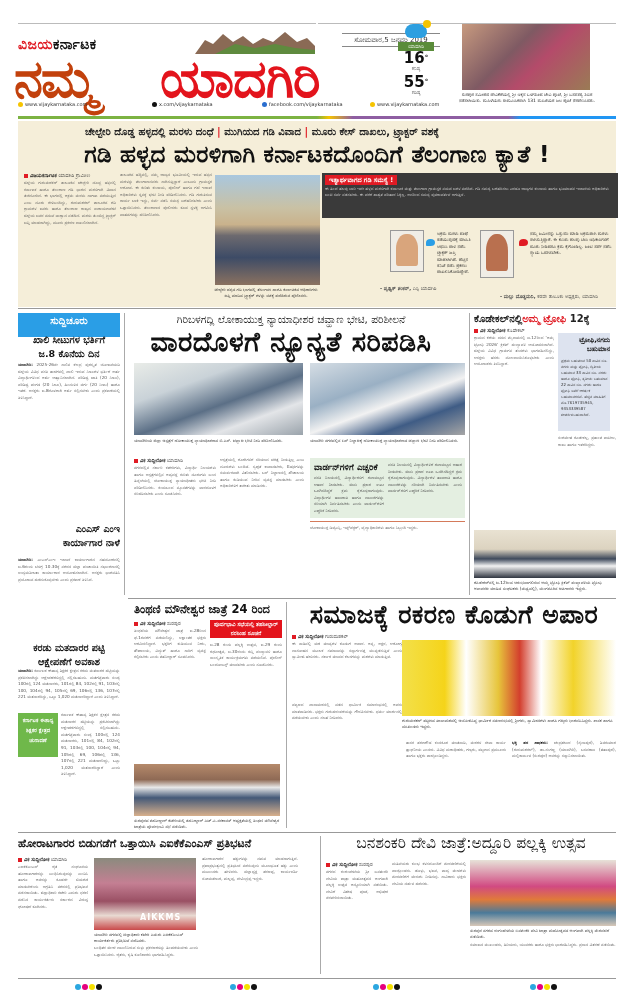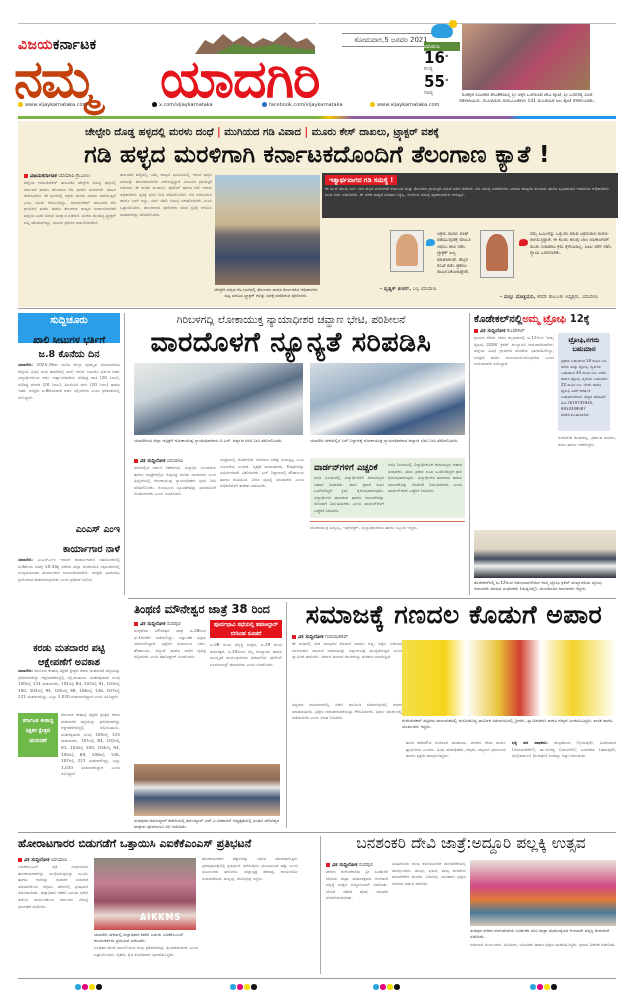--- a/index.html
+++ b/index.html
@@ -10,21 +10,21 @@
 
   
   .top-rule { left: 18px; top: 23px; width: 298px; height: 1px; background: #bbb; }
   .top-rule2 { left: 318px; top: 23px; width: 298px; height: 1px; background: #bbb; }
   .brand-small { left: 18px; top: 36px; font-weight: bold; font-size: 14px; color: #111; letter-spacing: 0.5px; }
   .brand-small .red { color: #e01b24; }
   .brand-big-black { left: 14px; top: 52px; font-weight: 900; font-size: 52px; color: #c2410c; line-height: 54px; letter-spacing: -2px; }
   .brand-big-red { left: 160px; top: 52px; font-weight: 900; font-size: 52px; color: #e3141c; line-height: 54px; letter-spacing: -1px; }
   .mountains { left: 195px; top: 30px; width: 120px; height: 24px; }
   .date-line { left: 342px; top: 33px; width: 98px; font-size: 7px; color: #333; text-align: center; border-top: 1px solid #888; border-bottom: 1px solid #888; padding: 2px 0; }
-  .weather { left: 424px; top: 24px; width: 36px; text-align: left; }
+  .weather { left: 398px; top: 24px; width: 36px; text-align: center; }
   .weather .cloud { width: 22px; height: 14px; margin: 0 auto; background: #2d9fe0; border-radius: 8px 8px 6px 6px; position: relative; }
   .weather .sun { position: absolute; right: -4px; top: -4px; width: 8px; height: 8px; background: #f6c400; border-radius: 50%; }
   .weather .label { margin-top: 4px; background: #5a8c3a; color: #fff; font-size: 5px; padding: 1px 0; }
   .temp { font-size: 15px; font-weight: bold; color: #111; line-height: 14px; }
   .temp small { font-size: 7px; vertical-align: top; }
   .temp-sub { font-size: 5px; color: #555; }
   .social { top: 101px; font-size: 5px; color: #333; }
   .social .dot { display: inline-block; width: 5px; height: 5px; border-radius: 50%; margin-right: 2px; vertical-align: middle; }
   .color-bar { left: 18px; top: 116px; width: 598px; height: 3px;
      background: linear-gradient(90deg, #7cb342 0%, #7cb342 50%, #f6c400 52%, #8e5ea2 56%, #8e5ea2 82%, #2196f3 84%, #2196f3 100%); }
@@ -50,29 +50,29 @@
   .portrait { border: 1px solid #999; background: #f0ede6; }
   .portrait .face { width: 70%; height: 80%; margin: 10% auto 0; border-radius: 45% 45% 10% 10%; }
   .bubble { width: 9px; height: 7px; border-radius: 50% 50% 50% 10%; display: inline-block; }
   .quote { font-size: 4.5px; line-height: 6.4px; color: #222; }
   .quote-sig { font-size: 5px; color: #222; font-weight: bold; }
   .quote-sig span { font-weight: normal; color: #444; }
 
   .hr { height: 1px; background: #999; }
 
   
-  .sudhi-head { left: 18px; top: 313px; width: 102px; height: 30px; background: #2a9ee6; color: #fff; font-size: 10px; font-weight: bold; text-align: center; line-height: 16px; font-family: Liberation Mono, monospace; }
+  .sudhi-head { left: 18px; top: 313px; width: 102px; height: 24px; background: #2a9ee6; color: #fff; font-size: 10px; font-weight: bold; text-align: center; line-height: 16px; }
   .brief-title { font-weight: bold; font-size: 9.5px; color: #111; text-align: center; line-height: 14px; }
   .h-sub { font-size: 10.5px; color: #222; }
   .h-big { font-size: 27px; font-weight: 900; color: #111; letter-spacing: 0.5px; }
   .vline { width: 1px; background: #aaa; }
   .right-kicker { font-size: 10px; font-weight: bold; color: #222; }
   .right-kicker .red { color: #e01b24; }
   .trophy-box { left: 558px; top: 333px; width: 52px; height: 98px; background: #dde3ef; }
-  .trophy-box-title { left: 558px; top: 336px; width: 52px; font-size: 6.5px; font-weight: bold; color: #111; text-align: center; line-height: 9px; }
+  .trophy-box-title { left: 558px; top: 336px; width: 52px; font-size: 6.5px; font-weight: bold; color: #111; text-align: right; line-height: 9px; }
   .trophy-box-text { left: 561px; top: 358px; width: 47px; font-size: 3.9px; line-height: 6px; color: #333; }
   .warn-box { left: 310px; top: 458px; width: 155px; height: 60px; background: #e4efe1; }
   .warn-title { left: 314px; top: 462px; font-size: 8.5px; font-weight: bold; color: #111; }
   .warn-rule { left: 310px; top: 521px; width: 155px; height: 1px; background: #d47a5a; }
   .red-banner { background: #e3141c; color: #fff; font-size: 5.5px; font-weight: bold; text-align: center; line-height: 9px; }
   .green-box { left: 18px; top: 713px; width: 40px; height: 44px; background: #6fb84a; color: #fff; font-size: 5.3px; font-weight: bold; text-align: center; line-height: 10px; padding-top: 2px; }
 
   .bottom-rule { left: 18px; top: 978px; width: 598px; height: 1px; background: #999; }
   .reg-marks { top: 984px; display: flex; gap: 1px; }
   .reg-marks span { width: 6px; height: 6px; border-radius: 50%; display: inline-block; }
@@ -88,21 +88,21 @@
 </div>
 
 <svg class="abs mountains" viewBox="0 0 120 24">
   <path d="M0 24 L10 10 L18 14 L28 4 L38 12 L48 6 L58 14 L68 8 L78 12 L90 2 L102 12 L112 8 L120 16 L120 24 Z" fill="#8a6a55"></path>
   <path d="M20 24 L40 14 L60 18 L80 14 L100 18 L120 20 L120 24 Z" fill="#5f8a3e"></path>
 </svg>
 
 <div class="abs brand-big-black">ನಮ್ಮ</div>
 <div class="abs brand-big-red">ಯಾದಗಿರಿ</div>
 
-<div class="abs date-line">ಸೋಮವಾರ,5 ಜನವರಿ 2021</div>
+<div class="abs date-line">ಸೋಮವಾರ,5 ಜನವರಿ 2019</div>
 
 <div class="abs weather">
   <div class="cloud">
       <div class="sun"></div>
     </div>
   <div class="label">ಯಾದಗಿರಿ</div>
   <div class="temp"><span>16</span><small>°</small></div>
   <div class="temp-sub">ಕನಿಷ್ಠ</div>
   <div class="temp" style="margin-top:3px"><span>55</span><small>°</small></div>
   <div class="temp-sub">ಗರಿಷ್ಠ</div>
@@ -152,21 +152,21 @@
 
 <div class="abs sudhi-head">ಸುದ್ದಿಚೂರು</div>
 <div class="abs brief-title" style="left:18px; top:333px; width:102px;">
     <div>ಖಾಲಿ ಸೀಟುಗಳ ಭರ್ತಿಗೆ</div>
     <div>ಜ.8 ಕೊನೆಯ ದಿನ</div>
   </div>
 <div class="abs textcol" style="left:18px; top:362px; width:102px; height:128px;"><b style="color:#222">ಯಾದಗಿರಿ:</b> <span>2025-26ನೇ ಸಾಲಿನ ಕೇಂದ್ರ ಪುರಸ್ಕೃತ ಯೋಜನೆಯಡಿ ಜಿಲ್ಲೆಯ ವಿವಿಧ ವಸತಿ ಶಾಲೆಗಳಲ್ಲಿ ಖಾಲಿ ಇರುವ ಸೀಟುಗಳ ಭರ್ತಿಗೆ ಅರ್ಹ ವಿದ್ಯಾರ್ಥಿಗಳಿಂದ ಅರ್ಜಿ ಆಹ್ವಾನಿಸಲಾಗಿದೆ. ಪರಿಶಿಷ್ಟ ಜಾತಿ (20 ಸೀಟು), ಪರಿಶಿಷ್ಟ ಪಂಗಡ (20 ಸೀಟು), ಹಿಂದುಳಿದ ವರ್ಗ (20 ಸೀಟು) ಹಾಗೂ ಇತರೆ. ಆಸಕ್ತರು ಜ.8ರೊಳಗಾಗಿ ಅರ್ಜಿ ಸಲ್ಲಿಸಬೇಕು ಎಂದು ಪ್ರಕಟಣೆಯಲ್ಲಿ ತಿಳಿಸಿದ್ದಾರೆ.</span></div>
 
 <div class="abs brief-title" style="left:18px; top:522px; width:102px;text-align:right;">
     <div>ಎಂಎಸ್ ಎಂಇ</div>
-    <div style="margin-top:6px">ಕಾರ್ಯಾಗಾರ ನಾಳೆ</div>
+    <div style="">ಕಾರ್ಯಾಗಾರ ನಾಳೆ</div>
   </div>
 <div class="abs textcol" style="left:18px; top:557px; width:102px; height:88px;"><b style="color:#222">ಯಾದಗಿರಿ:</b> <span>ಎಂಎಸ್ಎಂಇ ಇಲಾಖೆ ಕಾರ್ಯಾಗಾರದ ಸಹಯೋಗದಲ್ಲಿ ಜ.6ರಂದು ಬೆಳಗ್ಗೆ 10.30ಕ್ಕೆ ನಗರದ ಜಿಲ್ಲಾ ಪಂಚಾಯಿತಿ ಸಭಾಂಗಣದಲ್ಲಿ ಉದ್ಯಮಶೀಲತಾ ಕಾರ್ಯಾಗಾರ ಆಯೋಜಿಸಲಾಗಿದೆ. ಆಸಕ್ತರು ಭಾಗವಹಿಸಿ ಪ್ರಯೋಜನ ಪಡೆದುಕೊಳ್ಳಬೇಕು ಎಂದು ಪ್ರಕಟಣೆ ತಿಳಿಸಿದೆ.</span></div>
 
 <div class="abs brief-title" style="left:18px; top:641px; width:102px;">
     <div>ಕರಡು ಮತದಾರರ ಪಟ್ಟಿ</div>
     <div>ಆಕ್ಷೇಪಣೆಗೆ ಅವಕಾಶ</div>
   </div>
 <div class="abs textcol" style="left:18px; top:668px; width:102px; height:42px;"><b style="color:#222">ಯಾದಗಿರಿ:</b> <span>ಕರ್ನಾಟಕ ಈಶಾನ್ಯ ಶಿಕ್ಷಕರ ಕ್ಷೇತ್ರದ ಕರಡು ಮತದಾರರ ಪಟ್ಟಿಯನ್ನು ಪ್ರಕಟಿಸಲಾಗಿದ್ದು ಆಕ್ಷೇಪಣೆಗಳಿದ್ದಲ್ಲಿ ಸಲ್ಲಿಸಬಹುದು. ಮತಗಟ್ಟೆವಾರು ಸಂಖ್ಯೆ 100ರಲ್ಲಿ 124 ಮತದಾರರು, 101ರಲ್ಲಿ 84, 102ರಲ್ಲಿ 91, 103ರಲ್ಲಿ 100, 104ರಲ್ಲಿ 94, 105ರಲ್ಲಿ 69, 106ರಲ್ಲಿ 136, 107ರಲ್ಲಿ 221 ಮತದಾರರಿದ್ದು, ಒಟ್ಟು 1,020 ಮತದಾರರಿದ್ದಾರೆ ಎಂದು ತಿಳಿಸಿದ್ದಾರೆ.</span></div>
 <div class="abs green-box">ಕರ್ನಾಟಕ ಈಶಾನ್ಯ ಶಿಕ್ಷಕರ ಕ್ಷೇತ್ರದ ಚುನಾವಣೆ</div>
 <div class="abs textcol" style="left:61px; top:712px; width:59px; height:114px;">ಕರ್ನಾಟಕ ಈಶಾನ್ಯ ಶಿಕ್ಷಕರ ಕ್ಷೇತ್ರದ ಕರಡು ಮತದಾರರ ಪಟ್ಟಿಯನ್ನು ಪ್ರಕಟಿಸಲಾಗಿದ್ದು ಆಕ್ಷೇಪಣೆಗಳಿದ್ದಲ್ಲಿ ಸಲ್ಲಿಸಬಹುದು. ಮತಗಟ್ಟೆವಾರು ಸಂಖ್ಯೆ 100ರಲ್ಲಿ 124 ಮತದಾರರು, 101ರಲ್ಲಿ 84, 102ರಲ್ಲಿ 91, 103ರಲ್ಲಿ 100, 104ರಲ್ಲಿ 94, 105ರಲ್ಲಿ 69, 106ರಲ್ಲಿ 136, 107ರಲ್ಲಿ 221 ಮತದಾರರಿದ್ದು, ಒಟ್ಟು 1,020 ಮತದಾರರಿದ್ದಾರೆ ಎಂದು ತಿಳಿಸಿದ್ದಾರೆ.</div>
@@ -199,31 +199,31 @@
 <div class="abs textcol" style="left:474px; top:335px; width:80px; height:165px;">ಗ್ರಾಮದ ಕೆರೆಯ ದಡದ ಮೈದಾನದಲ್ಲಿ ಜ.12ರಿಂದ 'ಅಮ್ಮ ಟ್ರೋಫಿ 2026' ಕ್ರಿಕೆಟ್ ಪಂದ್ಯಾವಳಿ ಆಯೋಜಿಸಲಾಗಿದೆ. ಜಿಲ್ಲೆಯ ವಿವಿಧ ಗ್ರಾಮಗಳ ತಂಡಗಳು ಭಾಗವಹಿಸಲಿದ್ದು, ಆಸಕ್ತರು ಹೆಸರು ನೋಂದಾಯಿಸಿಕೊಳ್ಳಬೇಕು ಎಂದು ಆಯೋಜಕರು ತಿಳಿಸಿದ್ದಾರೆ.</div>
 <div class="abs trophy-box"></div>
 <div class="abs trophy-box-title">ಟ್ರೋಫಿ,ನಗದು ಬಹುಮಾನ</div>
 <div class="abs trophy-box-text">ಪ್ರಥಮ ಬಹುಮಾನ 50 ಸಾವಿರ ರೂ. ನಗದು ಮತ್ತು ಟ್ರೋಫಿ, ದ್ವಿತೀಯ ಬಹುಮಾನ 33 ಸಾವಿರ ರೂ. ನಗದು ಹಾಗೂ ಟ್ರೋಫಿ, ತೃತೀಯ ಬಹುಮಾನ 22 ಸಾವಿರ ರೂ. ನಗದು ಹಾಗೂ ಟ್ರೋಫಿ ಜತೆಗೆ ಆಕರ್ಷಕ ಬಹುಮಾನಗಳಿವೆ. ಹೆಚ್ಚಿನ ಮಾಹಿತಿಗೆ ಮೊ.7619735945, 9353339587 ಸಂಪರ್ಕಿಸಬಹುದಾಗಿದೆ.</div>
 <div class="abs textcol" style="left:558px; top:435px; width:58px; height:24px;">ಸಂಗಮೇಶ ಕೊಡೇಕಲ್ಲ, ಪ್ರಶಾಂತ ಪಾಟೀಲ, ರಾಜು ಹಾಗೂ ಇತರರಿದ್ದರು.</div>
 <div class="abs photo" style="left:474px; top:530px; width:142px; height:48px; background:linear-gradient(180deg,#e9e2d2 0%,#dcd3c0 40%,#3f4a5c 60%,#f2f2f2 75%,#2f3540 100%);"></div>
 <div class="abs caption" style="left:474px; top:580px; width:142px; text-align:left;">ಕೊಡೇಕಲ್‌ನಲ್ಲಿ ಜ.12ರಿಂದ ಆರಂಭವಾಗಲಿರುವ ಅಮ್ಮ ಟ್ರೋಫಿ ಕ್ರಿಕೆಟ್ ಪಂದ್ಯಾವಳಿಯ ಟ್ರೋಫಿ ಅನಾವರಣ ಮಾಡಿದ ಸಂಘಟಕರು (ಮಧ್ಯದಲ್ಲಿ), ಮಂಗಳೂರಿನ ಆಟಗಾರರು ಇದ್ದರು.</div>
 
 <div class="abs hr" style="left:128px; top:598px; width:488px;"></div>
 
-<div class="abs" style="left:134px; top:602px; width:168px; font-size:11.5px; font-weight:bold; color:#111;">ತಿಂಥಣಿ ಮೌನೇಶ್ವರ ಜಾತ್ರೆ 38 ರಿಂದ</div>
+<div class="abs" style="left:134px; top:602px; width:168px; font-size:11.5px; font-weight:bold; color:#111;">ತಿಂಥಣಿ ಮೌನೇಶ್ವರ ಜಾತ್ರೆ 24 ರಿಂದ</div>
 <div class="abs byline" style="left:134px; top:620px;"><span class="sq"></span><b>ವಿಕ ಸುದ್ದಿಲೋಕ</b> <span>ಸುರಪುರ</span></div>
 <div class="abs red-banner" style="left:210px; top:620px; width:72px;">ಪೂರ್ವಭಾವಿ ಸಭೆಯಲ್ಲಿ ತಹಸೀಲ್ದಾರ್ ನರಸಿಂಹ ಸೂಚನೆ</div>
 <div class="abs textcol" style="left:134px; top:628px; width:72px; height:125px;">ತಿಂಥಣಿಯ ಮೌನೇಶ್ವರ ಜಾತ್ರೆ ಜ.28ರಿಂದ ಫೆ.1ರವರೆಗೆ ನಡೆಯಲಿದ್ದು, ಲಕ್ಷಾಂತರ ಭಕ್ತರು ಆಗಮಿಸಲಿದ್ದಾರೆ. ಭಕ್ತರಿಗೆ ಕುಡಿಯುವ ನೀರು, ಶೌಚಾಲಯ, ವಿದ್ಯುತ್ ಹಾಗೂ ಸಾರಿಗೆ ವ್ಯವಸ್ಥೆ ಕಲ್ಪಿಸಬೇಕು ಎಂದು ತಹಸೀಲ್ದಾರ್ ಸೂಚಿಸಿದರು.</div>
 <div class="abs textcol" style="left:210px; top:642px; width:72px; height:110px;">ಜ.28 ರಂದು ಪಲ್ಲಕ್ಕಿ ಉತ್ಸವ, ಜ.29 ರಂದು ರಥೋತ್ಸವ, ಜ.30ರಂದು ಕುಸ್ತಿ ಪಂದ್ಯಾವಳಿ ಹಾಗೂ ಸಾಂಸ್ಕೃತಿಕ ಕಾರ್ಯಕ್ರಮಗಳು ನಡೆಯಲಿವೆ. ಪೊಲೀಸ್ ಬಂದೋಬಸ್ತ್ ಮಾಡಬೇಕು ಎಂದು ಸೂಚಿಸಿದರು.</div>
 <div class="abs photo" style="left:134px; top:764px; width:146px; height:52px; background:linear-gradient(180deg,#b58a6b 0%,#8f6a55 30%,#e8e8e8 45%,#445978 65%,#d8b08c 100%);"></div>
 <div class="abs caption" style="left:134px; top:818px; width:146px; text-align:left;">ಸುರಪುರದ ತಹಸೀಲ್ದಾರ್ ಕಚೇರಿಯಲ್ಲಿ ತಹಸೀಲ್ದಾರ್ ಎಚ್.ಎ.ಸರಕಾವಸ್ ಅಧ್ಯಕ್ಷತೆಯಲ್ಲಿ ತಿಂಥಣಿ ಮೌನೇಶ್ವರ ಜಾತ್ರೆಯ ಪೂರ್ವಭಾವಿ ಸಭೆ ನಡೆಯಿತು.</div>
 
 <div class="abs vline" style="left:286px; top:602px; height:226px;"></div>
 
-<div class="abs h-big" style="left:292px; top:600px; width:324px; text-align:center; font-size:25px;">ಸಮಾಜಕ್ಕೆ ಗಣದಲ ಕೊಡುಗೆ ಅಪಾರ</div>
+<div class="abs h-big" style="left:292px; top:600px; width:324px; text-align:center; font-size:25px;">ಸಮಾಜಕ್ಕೆ ರಕರಣ ಕೊಡುಗೆ ಅಪಾರ</div>
 <div class="abs byline" style="left:292px; top:633px;"><span class="sq"></span><b>ವಿಕ ಸುದ್ದಿಲೋಕ</b> <span>ಗುರುಮಠಕಲ್</span></div>
 <div class="abs textcol" style="left:292px; top:641px; width:110px; height:58px;">ಈ ನಾಡಿನಲ್ಲಿ ಮಠ ಮಾನ್ಯಗಳ ಕೊಡುಗೆ ಅಪಾರ. ಅನ್ನ, ಅಕ್ಷರ, ಆರೋಗ್ಯ ದಾಸೋಹದ ಮೂಲಕ ಸಮಾಜವನ್ನು ಸನ್ಮಾರ್ಗದತ್ತ ಮುನ್ನಡೆಸುತ್ತಿವೆ ಎಂದು ಸ್ವಾಮೀಜಿ ಹೇಳಿದರು. ಸರ್ಕಾರ ಮಾಡದ ಕೆಲಸಗಳನ್ನು ಮಠಗಳು ಮಾಡುತ್ತಿವೆ.</div>
 <div class="abs textcol" style="left:292px; top:702px; width:110px; height:124px;">ಪಟ್ಟಣದ ಖಾಸಾಮಠದಲ್ಲಿ ನಡೆದ ಧಾರ್ಮಿಕ ಸಮಾರಂಭದಲ್ಲಿ ಅವರು ಮಾತನಾಡಿದರು. ಭಕ್ತರು ಗುರುಪರಂಪರೆಯನ್ನು ಗೌರವಿಸಬೇಕು. ಧರ್ಮ ಮಾರ್ಗದಲ್ಲಿ ನಡೆಯಬೇಕು ಎಂದು ಸಲಹೆ ನೀಡಿದರು.</div>
 <div class="abs photo" style="left:402px; top:640px; width:214px; height:76px; background:linear-gradient(90deg,#f3e04a 0%,#f5d41a 20%,#ffffff 30%,#e7c53b 45%,#d33f2e 55%,#ffffff 65%,#f2d32a 80%,#ffffff 100%);"></div>
 <div class="abs caption" style="left:402px; top:718px; width:214px; text-align:left;">ಗುರುಮಠಕಲ್ ಪಟ್ಟಣದ ಖಾಸಾಮಠದಲ್ಲಿ ಆಯೋಜಿಸಿದ್ದ ಧಾರ್ಮಿಕ ಸಮಾರಂಭದಲ್ಲಿ ಶ್ರೀಗಳು, ಸ್ವಾಮೀಜಿಗಳು ಹಾಗೂ ಗಣ್ಯರು ಭಾಗವಹಿಸಿದ್ದರು. ಶಾಸಕ ಹಾಗೂ ಮುಖಂಡರು ಇದ್ದರು.</div>
 <div class="abs textcol" style="left:406px; top:740px; width:100px; height:86px;">ಶಾಸಕ ಶರಣಗೌಡ ಕಂದಕೂರ ಮಾತನಾಡಿ, ಮಠಗಳ ಸೇವಾ ಕಾರ್ಯ ಶ್ಲಾಘನೀಯ ಎಂದರು. ವಿವಿಧ ಮಠಾಧೀಶರು, ಗಣ್ಯರು, ಪಟ್ಟಣದ ಪ್ರಮುಖರು ಹಾಗೂ ಭಕ್ತರು ಪಾಲ್ಗೊಂಡಿದ್ದರು.</div>
 <div class="abs textcol" style="left:512px; top:740px; width:104px; height:86px;"><b style="color:#111">ಭಕ್ತಿ ಪರ ಸಾಧಕರು:</b> <span>ಚಂದ್ರಶೇಖರ (ಸೈದಾಪುರ), ಶಿವಕುಮಾರ (ಗುರುಮಠಕಲ್), ಡಾ.ಸಂಗಣ್ಣ (ಯಾದಗಿರಿ), ಬಸವರಾಜ (ಶಹಾಪುರ), ಮಲ್ಲಿಕಾರ್ಜುನ (ಸುರಪುರ) ಅವರನ್ನು ಸನ್ಮಾನಿಸಲಾಯಿತು.</span></div>
 
 <div class="abs hr" style="left:18px; top:832px; width:598px;"></div>
 

